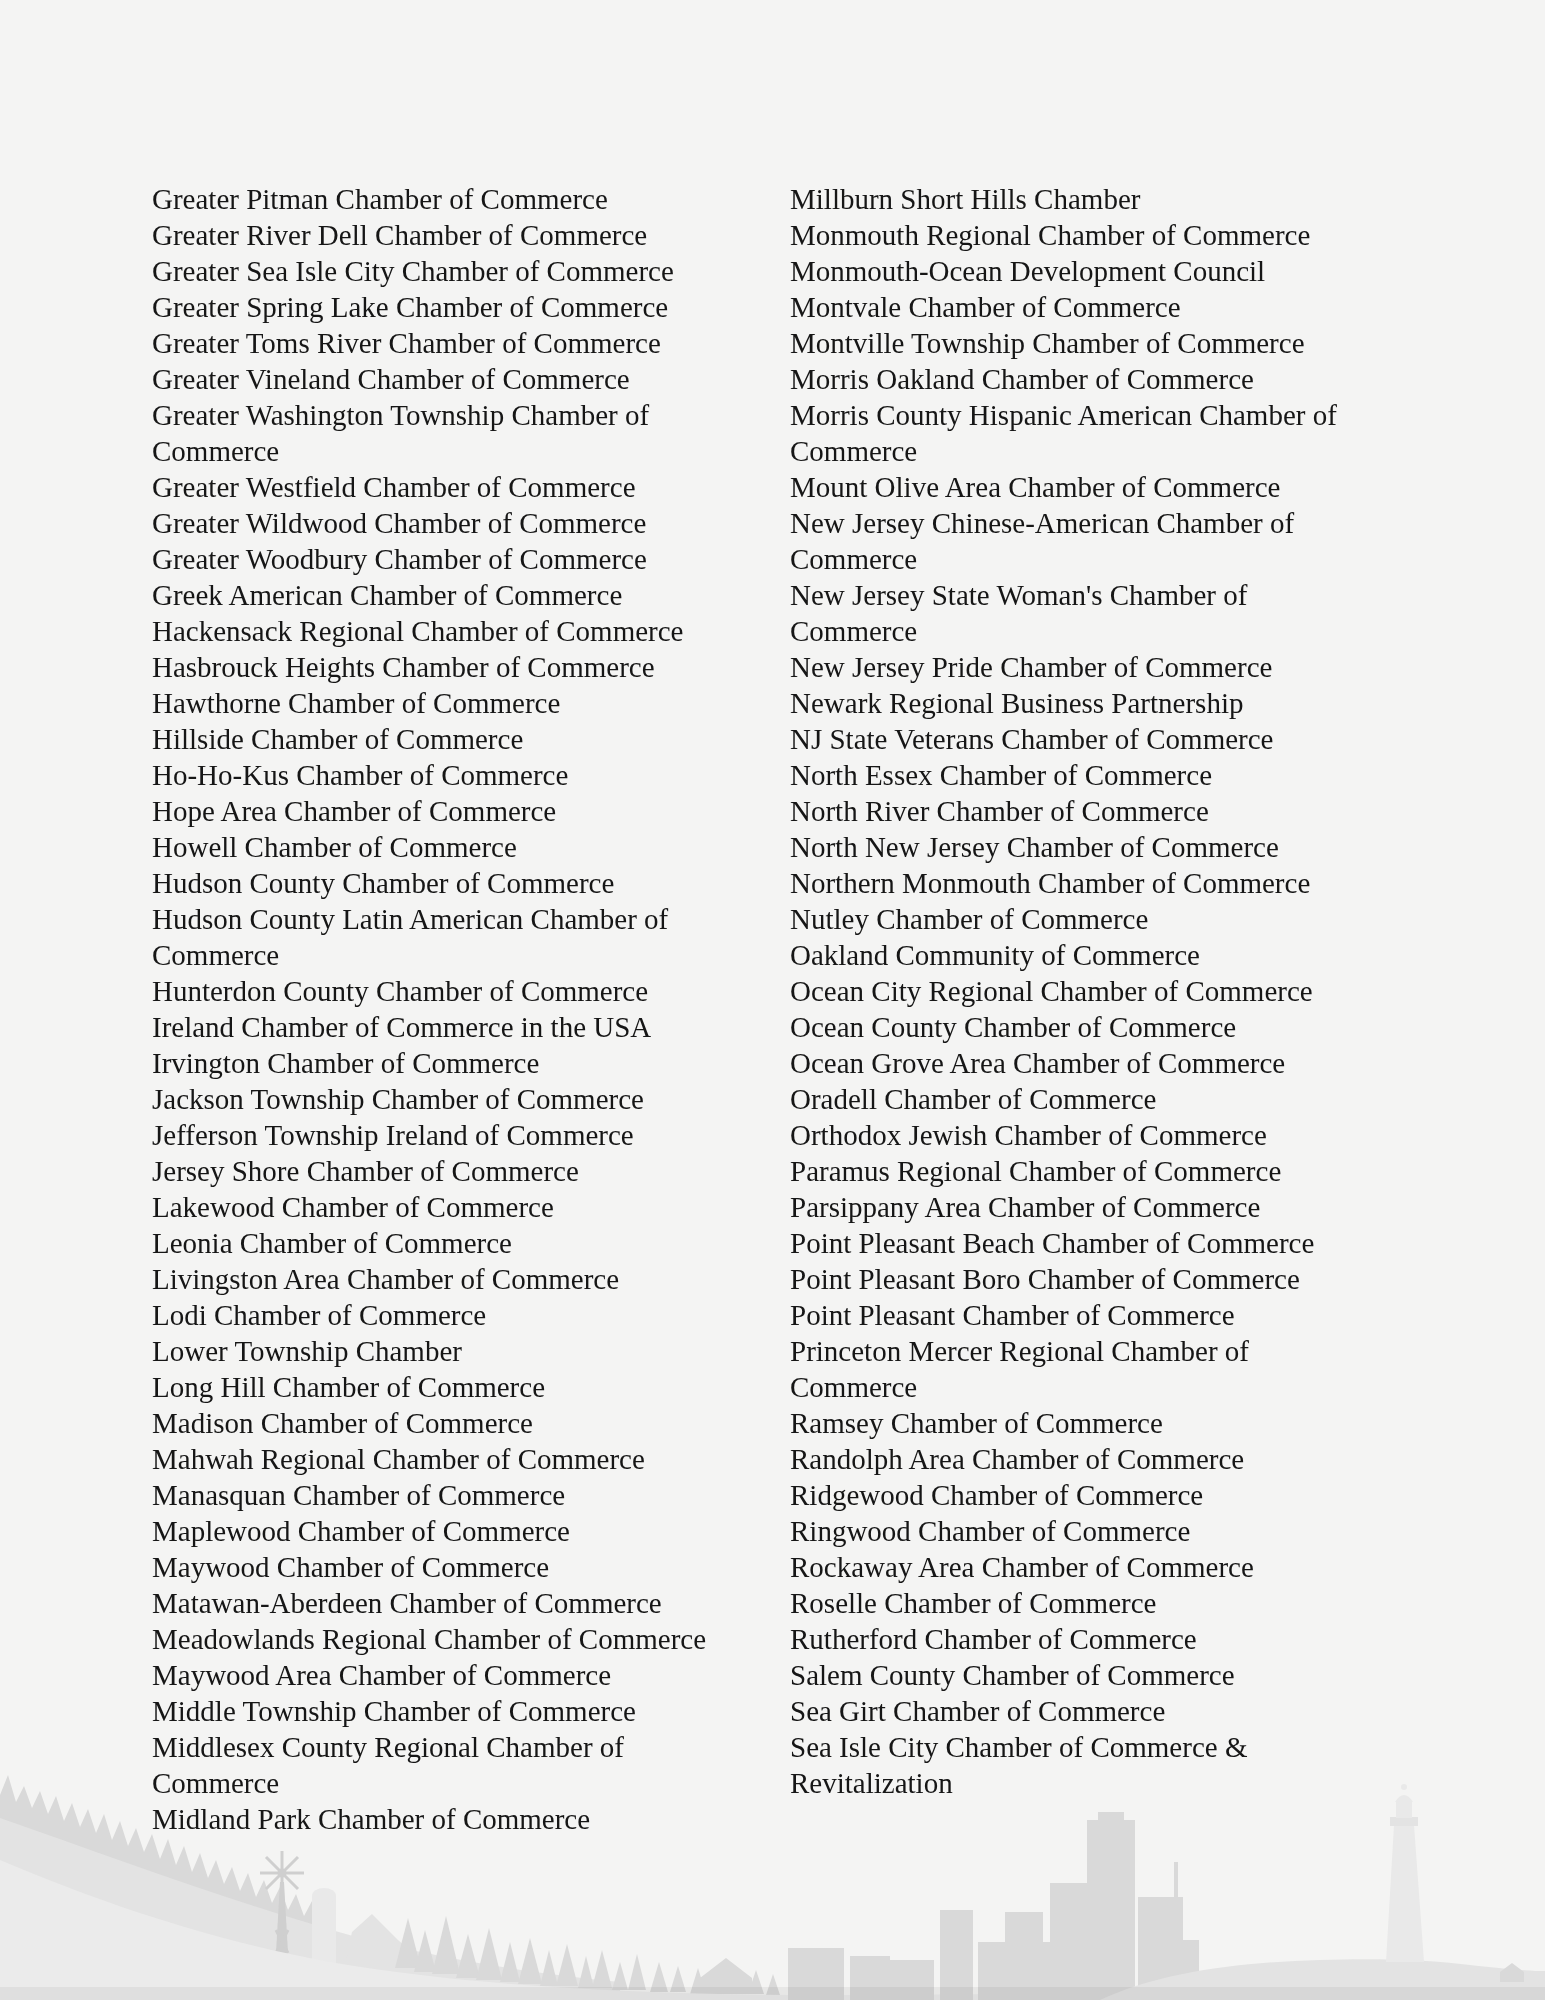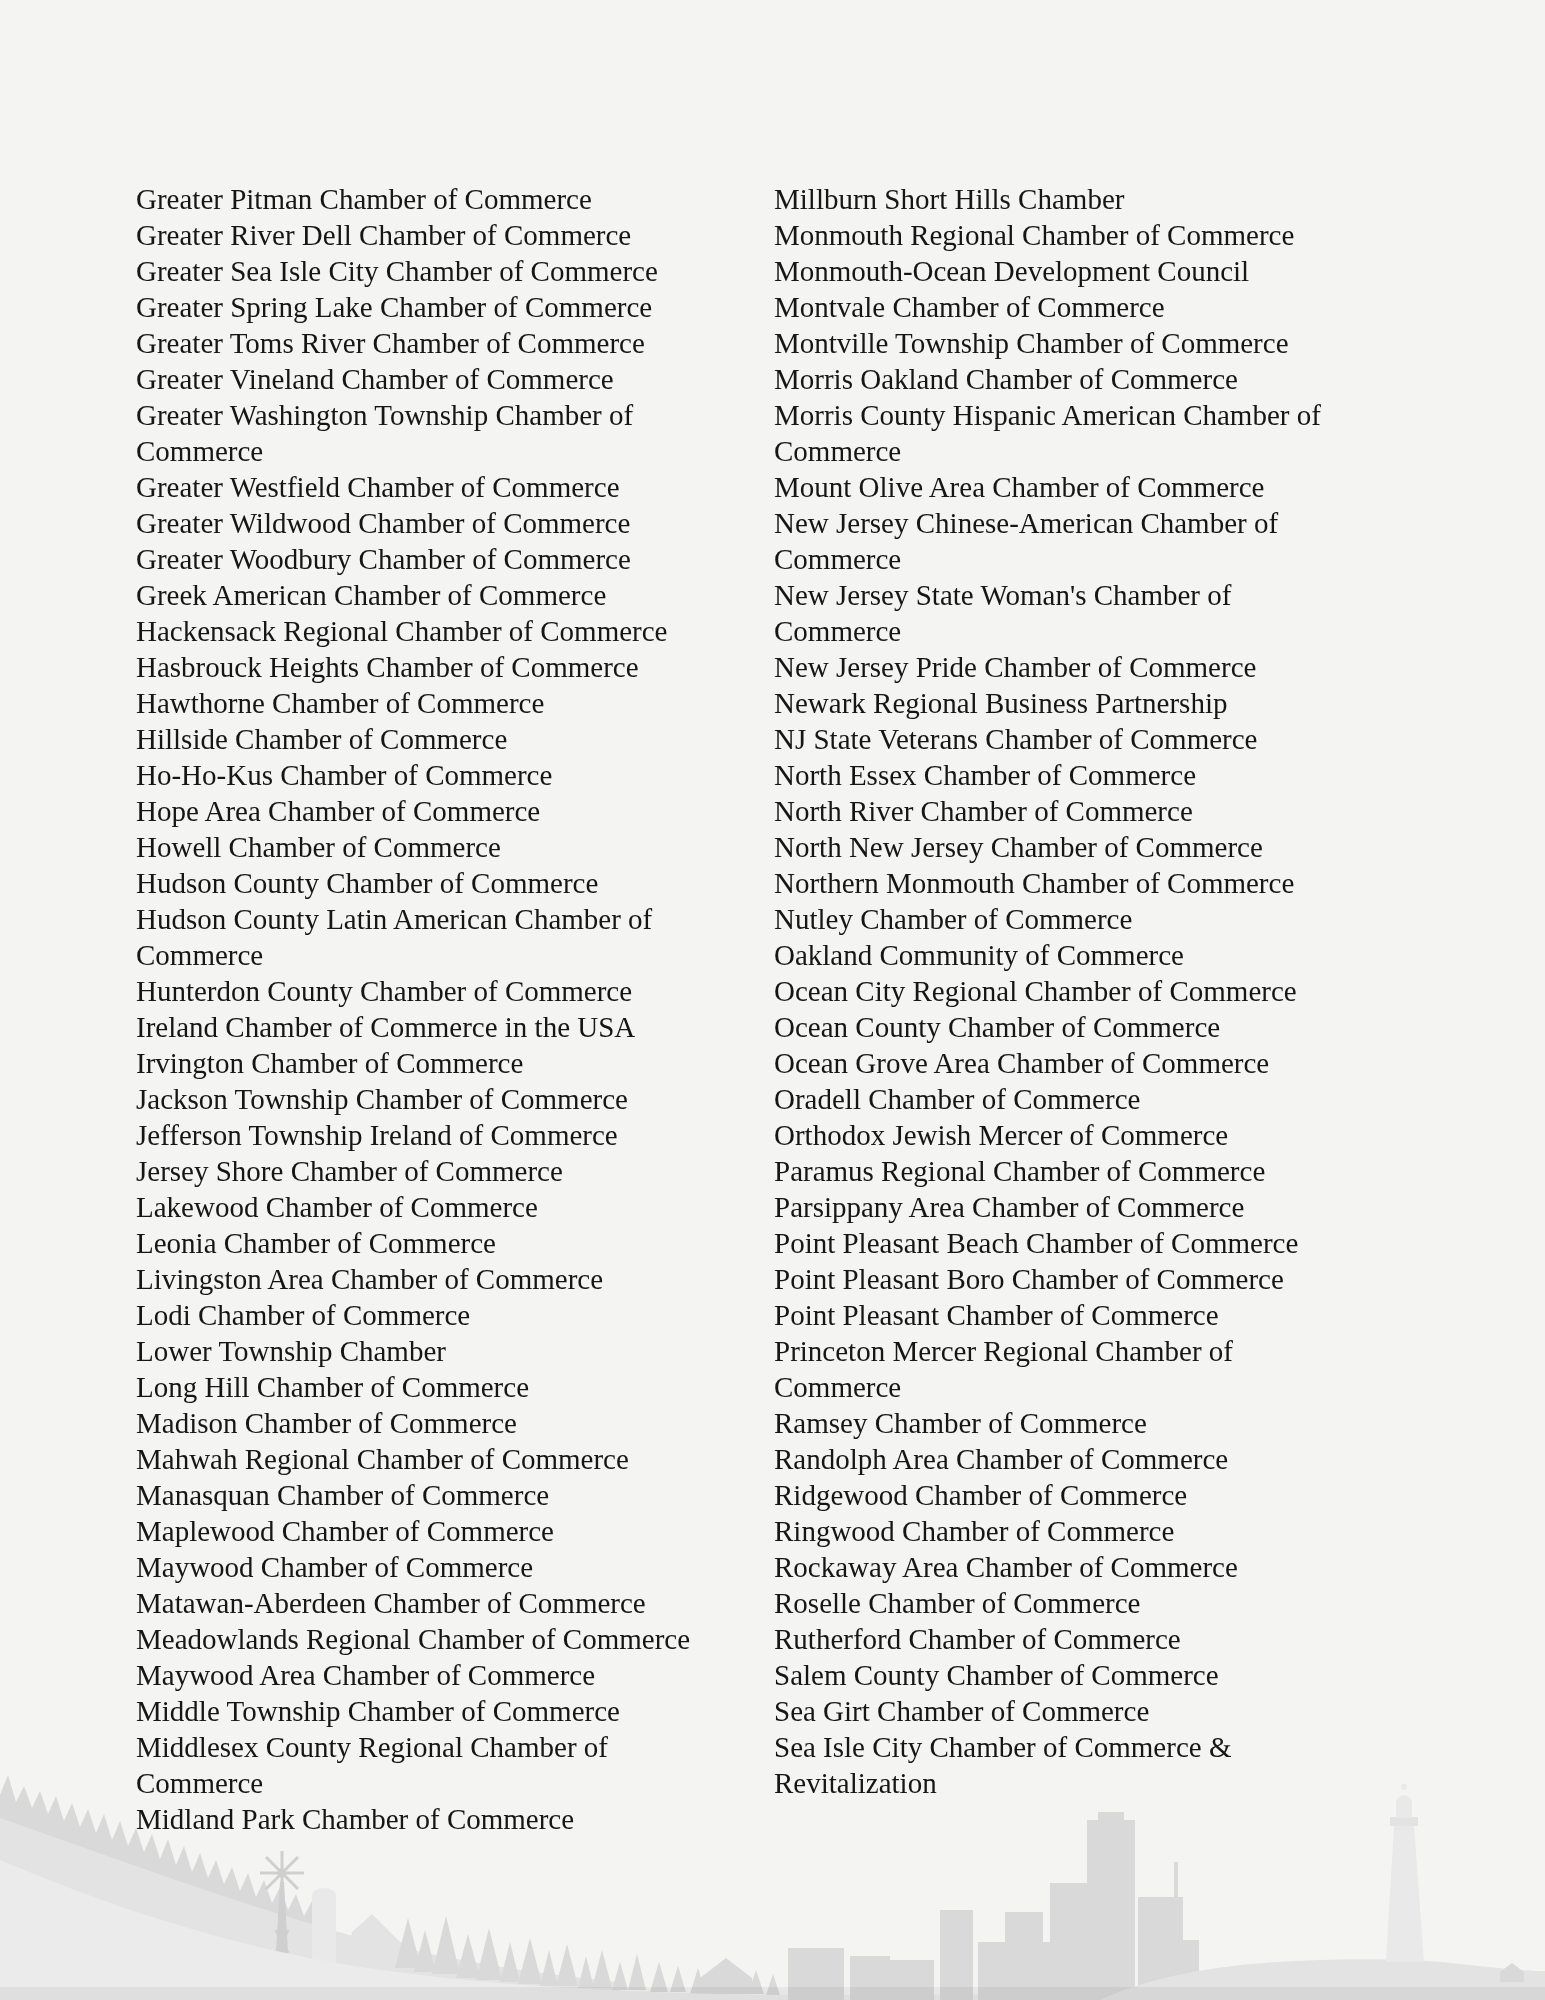--- a/index.html
+++ b/index.html
@@ -24,20 +24,21 @@
     left: 0;
     right: 0;
   }
   .col {
     position: absolute;
     top: 0;
     font-size: 29px;
     line-height: 36px;
     white-space: nowrap;
     color: var(--text-color, #161616);
+    margin-left: 16px;
   }
   .col-left  { left: 136px; }
   .col-right { left: 774px; }
   .line { height: 36px; }
 
   .footer-art {
     position: absolute;
     left: 0;
     bottom: 0;
     width: 1545px;
@@ -128,21 +129,21 @@
         <div class="line">North Essex Chamber of Commerce</div>
         <div class="line">North River Chamber of Commerce</div>
         <div class="line">North New Jersey Chamber of Commerce</div>
         <div class="line">Northern Monmouth Chamber of Commerce</div>
         <div class="line">Nutley Chamber of Commerce</div>
         <div class="line">Oakland Community of Commerce</div>
         <div class="line">Ocean City Regional Chamber of Commerce</div>
         <div class="line">Ocean County Chamber of Commerce</div>
         <div class="line">Ocean Grove Area Chamber of Commerce</div>
         <div class="line">Oradell Chamber of Commerce</div>
-        <div class="line">Orthodox Jewish Mercer of Commerce</div>
+        <div class="line">Orthodox Jewish Chamber of Commerce</div>
         <div class="line">Paramus Regional Chamber of Commerce</div>
         <div class="line">Parsippany Area Chamber of Commerce</div>
         <div class="line">Point Pleasant Beach Chamber of Commerce</div>
         <div class="line">Point Pleasant Boro Chamber of Commerce</div>
         <div class="line">Point Pleasant Chamber of Commerce</div>
         <div class="line">Princeton Mercer Regional Chamber of</div>
         <div class="line">Commerce</div>
         <div class="line">Ramsey Chamber of Commerce</div>
         <div class="line">Randolph Area Chamber of Commerce</div>
         <div class="line">Ridgewood Chamber of Commerce</div>

